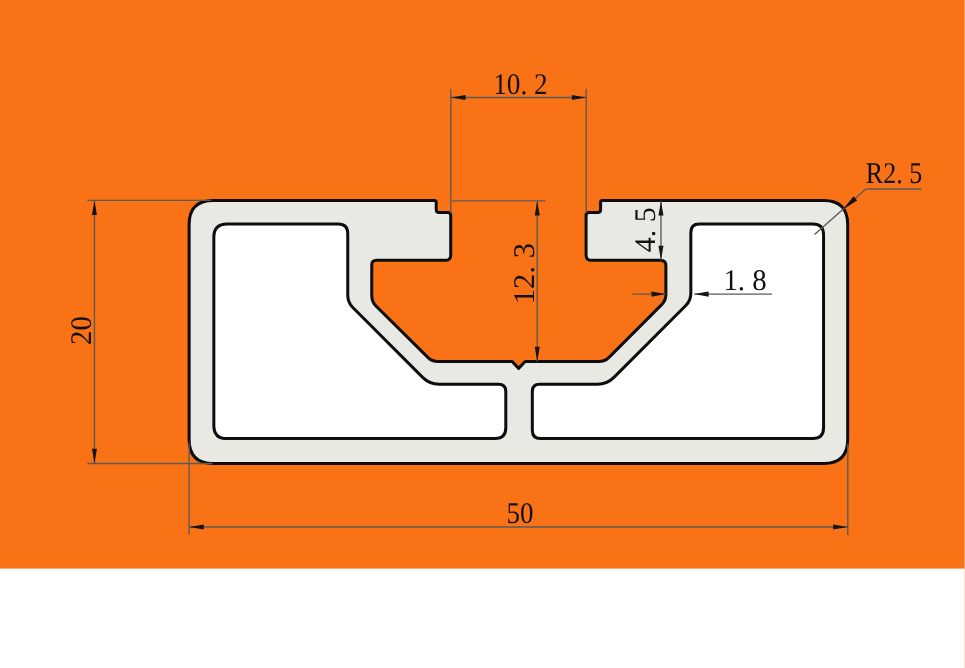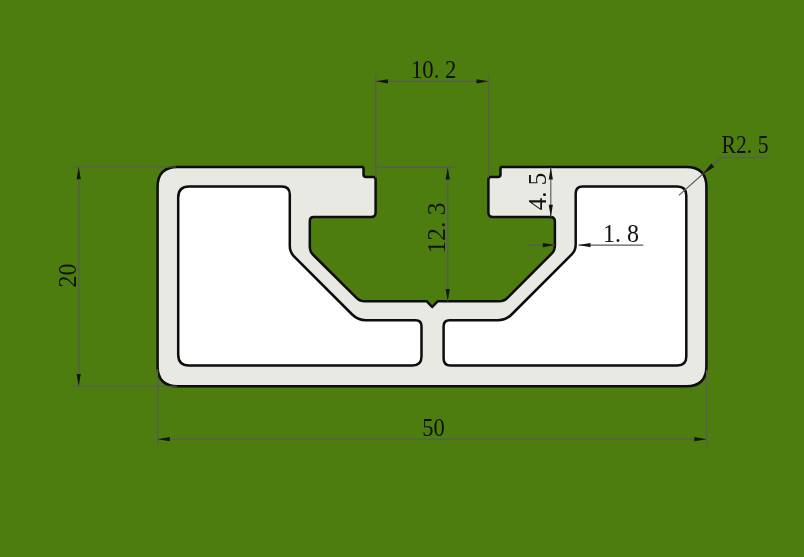--- a/index.html
+++ b/index.html
@@ -1,16 +1,16 @@
 <!DOCTYPE html>
 <html><head>
 <meta charset="utf-8">
 <style>
   html,body{margin:0;padding:0;background:#ffffff;}
-  .page{position:relative;width:804px;height:557px;background:#4d7c0f;overflow:hidden;}
+  .page{position:relative;width:804px;height:474px;background:#f97316;overflow:hidden;}
   svg{position:absolute;left:0;top:0;}
   text{font-family:"Liberation Serif", serif;fill:#111111;}
 </style>
 </head>
 <body>
 <div class="page">
 <svg width="804" height="557" viewBox="0 0 804 557">
 
   <path fill="#e9e9e3" stroke="#0d0d0d" stroke-width="2.5" stroke-linejoin="round" d="M 362.0 167.0 Q 363.5 167.0 363.5 168.5 L 363.5 174.5 Q 363.5 177.0 366.0 177.0 L 373.1 177.0 Q 375.6 177.0 375.6 179.5 L 375.6 212.4 Q 375.6 216.9 371.1 216.9 L 313.8 216.9 Q 309.8 216.9 309.8 220.9 L 309.8 246.5 Q 309.8 251.5 313.3 255.0 L 356.5 297.8 Q 360.0 301.3 365.0 301.3 L 426.8 301.3 L 432.2 307.0 L 437.6 301.3 L 499.0 301.3 Q 504.0 301.3 507.5 297.8 L 551.4 253.9 Q 554.9 250.4 554.9 245.4 L 554.9 221.4 Q 554.9 216.9 550.4 216.9 L 492.9 216.9 Q 488.4 216.9 488.4 212.4 L 488.4 179.5 Q 488.4 177.0 490.9 177.0 L 498.0 177.0 Q 500.5 177.0 500.5 174.5 L 500.5 168.5 Q 500.5 167.0 502.0 167.0 L 686.4 167.0 Q 706.4 167.0 706.4 187.0 L 706.4 366.2 Q 706.4 386.2 686.4 386.2 L 177.6 386.2 Q 157.6 386.2 157.6 366.2 L 157.6 187.0 Q 157.6 167.0 177.6 167.0 Z"></path>
 

